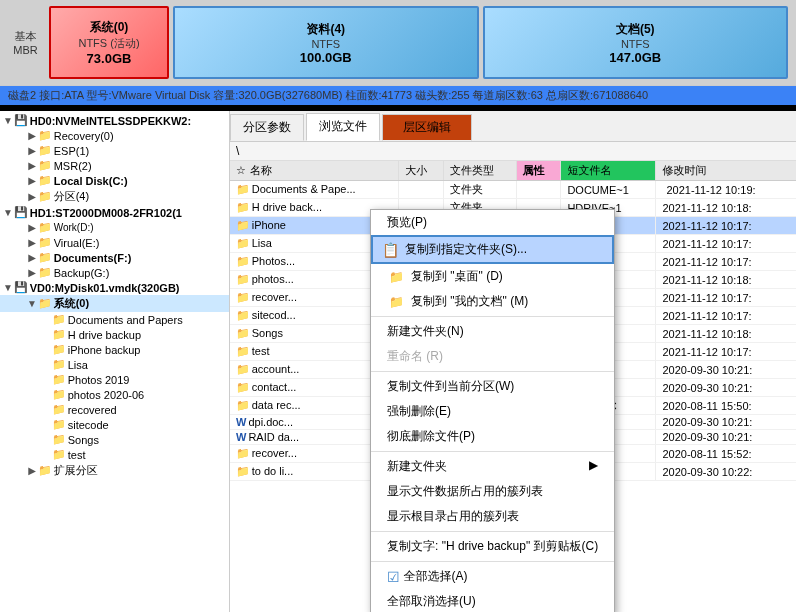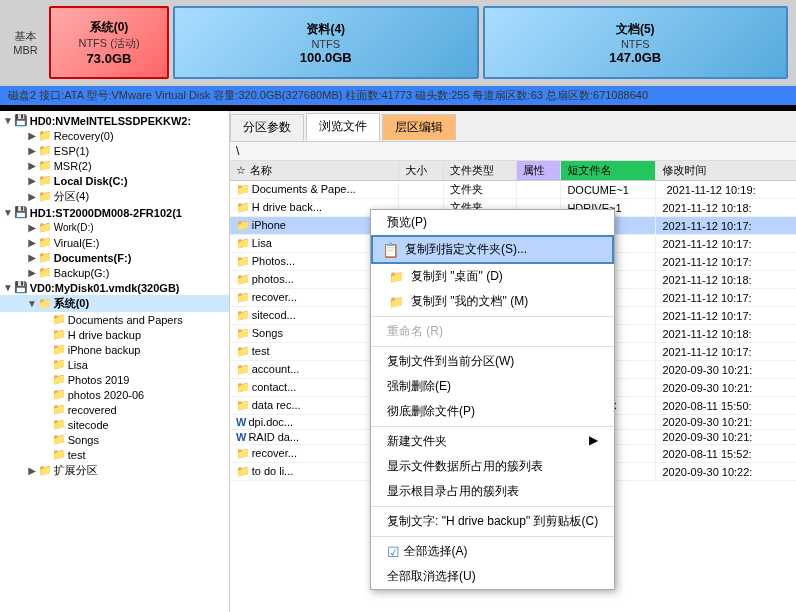--- a/index.html
+++ b/index.html
@@ -173,21 +173,21 @@
 
   <div style="flex:1;display:flex;flex-direction:column;background:#fff;overflow:hidden;position:relative;">
 
     <div style="display:flex;background:#f0f0f0;border-bottom:1px solid #ccc;padding:0;">
       <div style="padding:4px 12px;font-size:12px;cursor:pointer;background:#f0f0f0;margin-right:2px;margin-top:3px;border:1px solid #ccc;border-bottom:1px solid #f0f0f0;">
         <span>分区参数</span>
       </div>
       <div style="padding:4px 12px;font-size:12px;cursor:pointer;background:#fff;border:1px solid #ccc;border-bottom:1px solid #fff;margin-right:2px;margin-top:2px;">
         <span>浏览文件</span>
       </div>
-      <div style="padding:4px 12px;font-size:12px;cursor:pointer;background:#fdba74;margin-right:2px;margin-top:3px;border:1px solid #ccc;border-bottom:1px solid #f0f0f0;">
+      <div style="padding:4px 20px;font-size:12px;cursor:pointer;background:#c2410c;margin-right:2px;margin-top:3px;border:1px solid #ccc;border-bottom:1px solid #f0f0f0;">
         <span>层区编辑</span>
       </div>
     </div>
 
     <div style="padding:2px 6px;background:#f5f5f5;border-bottom:1px solid #ddd;font-size:12px;">
       <span>\</span>
     </div>
 
     <div style="flex:1;overflow-y:auto;overflow-x:auto;position:relative;">
       <table style="width:100%;border-collapse:collapse;font-size:11px;">
@@ -195,21 +195,21 @@
           <tr>
             <th style="background:#e8e8e8;border-bottom:1px solid #ccc;border-right:1px solid #ddd;padding:2px 6px;text-align:left;font-weight:normal;white-space:nowrap;min-width:130px;">
               <span style="margin-right:4px;">☆</span><span>名称</span>
             </th>
             <th style="background:#e8e8e8;border-bottom:1px solid #ccc;border-right:1px solid #ddd;padding:2px 6px;text-align:left;font-weight:normal;white-space:nowrap;">
               <span>大小</span>
             </th>
             <th style="background:#e8e8e8;border-bottom:1px solid #ccc;border-right:1px solid #ddd;padding:2px 6px;text-align:left;font-weight:normal;white-space:nowrap;">
               <span>文件类型</span>
             </th>
-            <th style="background:#c4b5fd;border-bottom:1px solid #ccc;border-right:1px solid #ddd;padding:2px 6px;text-align:left;font-weight:normal;white-space:nowrap;">
+            <th style="background:#f9a8d4;border-bottom:1px solid #ccc;border-right:1px solid #ddd;padding:2px 6px;text-align:left;font-weight:bold;white-space:nowrap;">
               <span>属性</span>
             </th>
             <th style="background:#22c55e;border-bottom:1px solid #ccc;border-right:1px solid #ddd;padding:2px 6px;text-align:left;font-weight:normal;white-space:nowrap;">
               <span>短文件名</span>
             </th>
             <th style="background:#e8e8e8;border-bottom:1px solid #ccc;padding:2px 6px;text-align:left;font-weight:normal;white-space:nowrap;">
               <span>修改时间</span>
             </th>
           </tr>
         </thead>
@@ -364,20 +364,21 @@
         </div>
         <div style="padding:4px 16px;cursor:pointer;font-size:12px;display:flex;align-items:center;gap:4px;">
           <span style="width:20px;text-align:center;">📁</span>
           <span>复制到 "桌面" (D)</span>
         </div>
         <div style="padding:4px 16px;cursor:pointer;font-size:12px;display:flex;align-items:center;gap:4px;">
           <span style="width:20px;text-align:center;">📁</span>
           <span>复制到 "我的文档" (M)</span>
         </div>
         <div style="height:1px;background:#ddd;margin:2px 0;"></div>
+        <div style="padding:4px 16px;cursor:pointer;font-size:12px;">新建文件夹(N)</div>
         <div style="padding:4px 16px;cursor:default;font-size:12px;color:#aaa;">重命名 (R)</div>
         <div style="height:1px;background:#ddd;margin:2px 0;"></div>
         <div style="padding:4px 16px;cursor:pointer;font-size:12px;">复制文件到当前分区(W)</div>
         <div style="padding:4px 16px;cursor:pointer;font-size:12px;">强制删除(E)</div>
         <div style="padding:4px 16px;cursor:pointer;font-size:12px;">彻底删除文件(P)</div>
         <div style="height:1px;background:#ddd;margin:2px 0;"></div>
         <div style="padding:4px 16px;cursor:pointer;font-size:12px;display:flex;justify-content:space-between;">
           <span>新建文件夹</span>
             <span>▶</span>
         </div>

